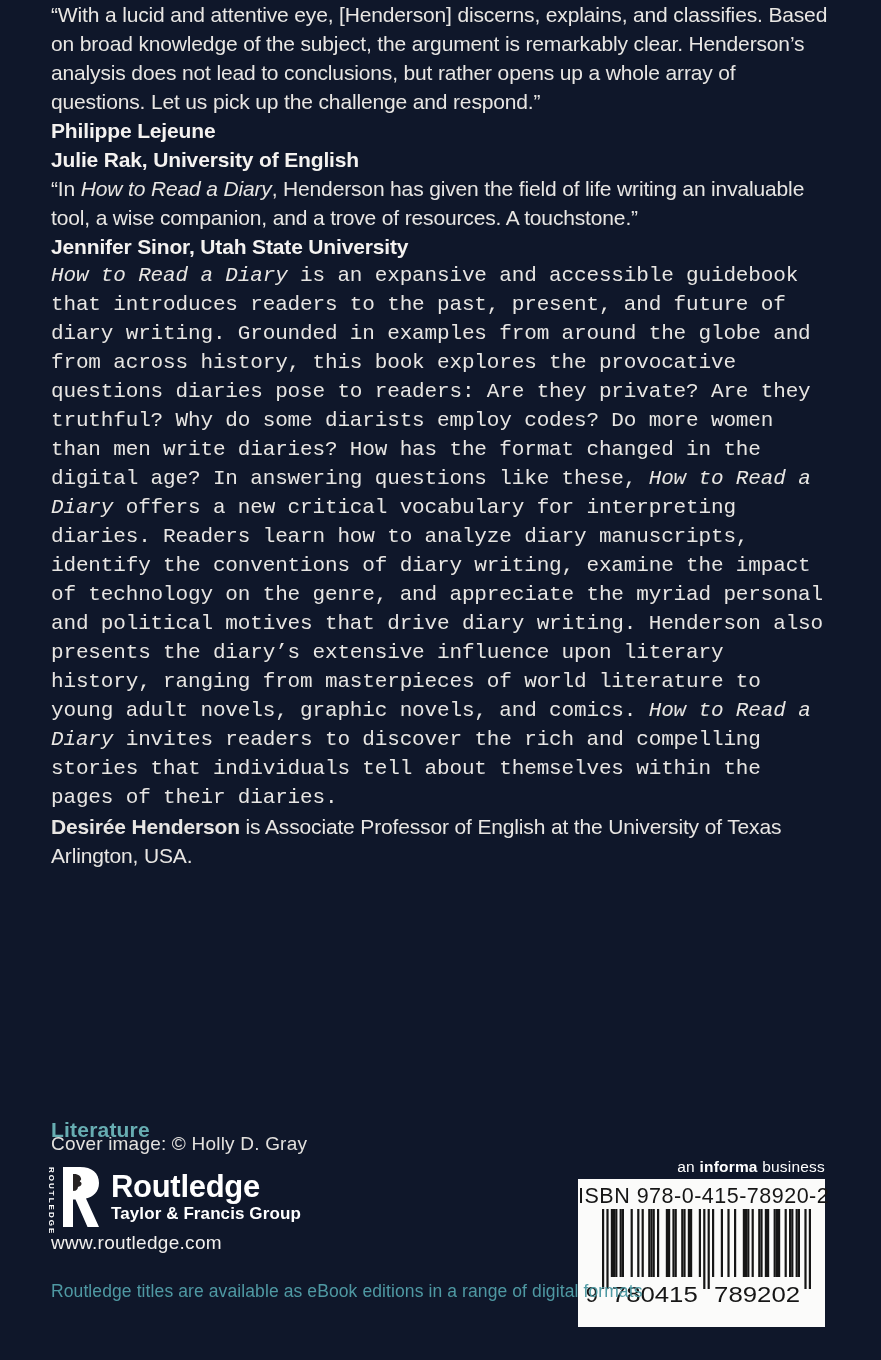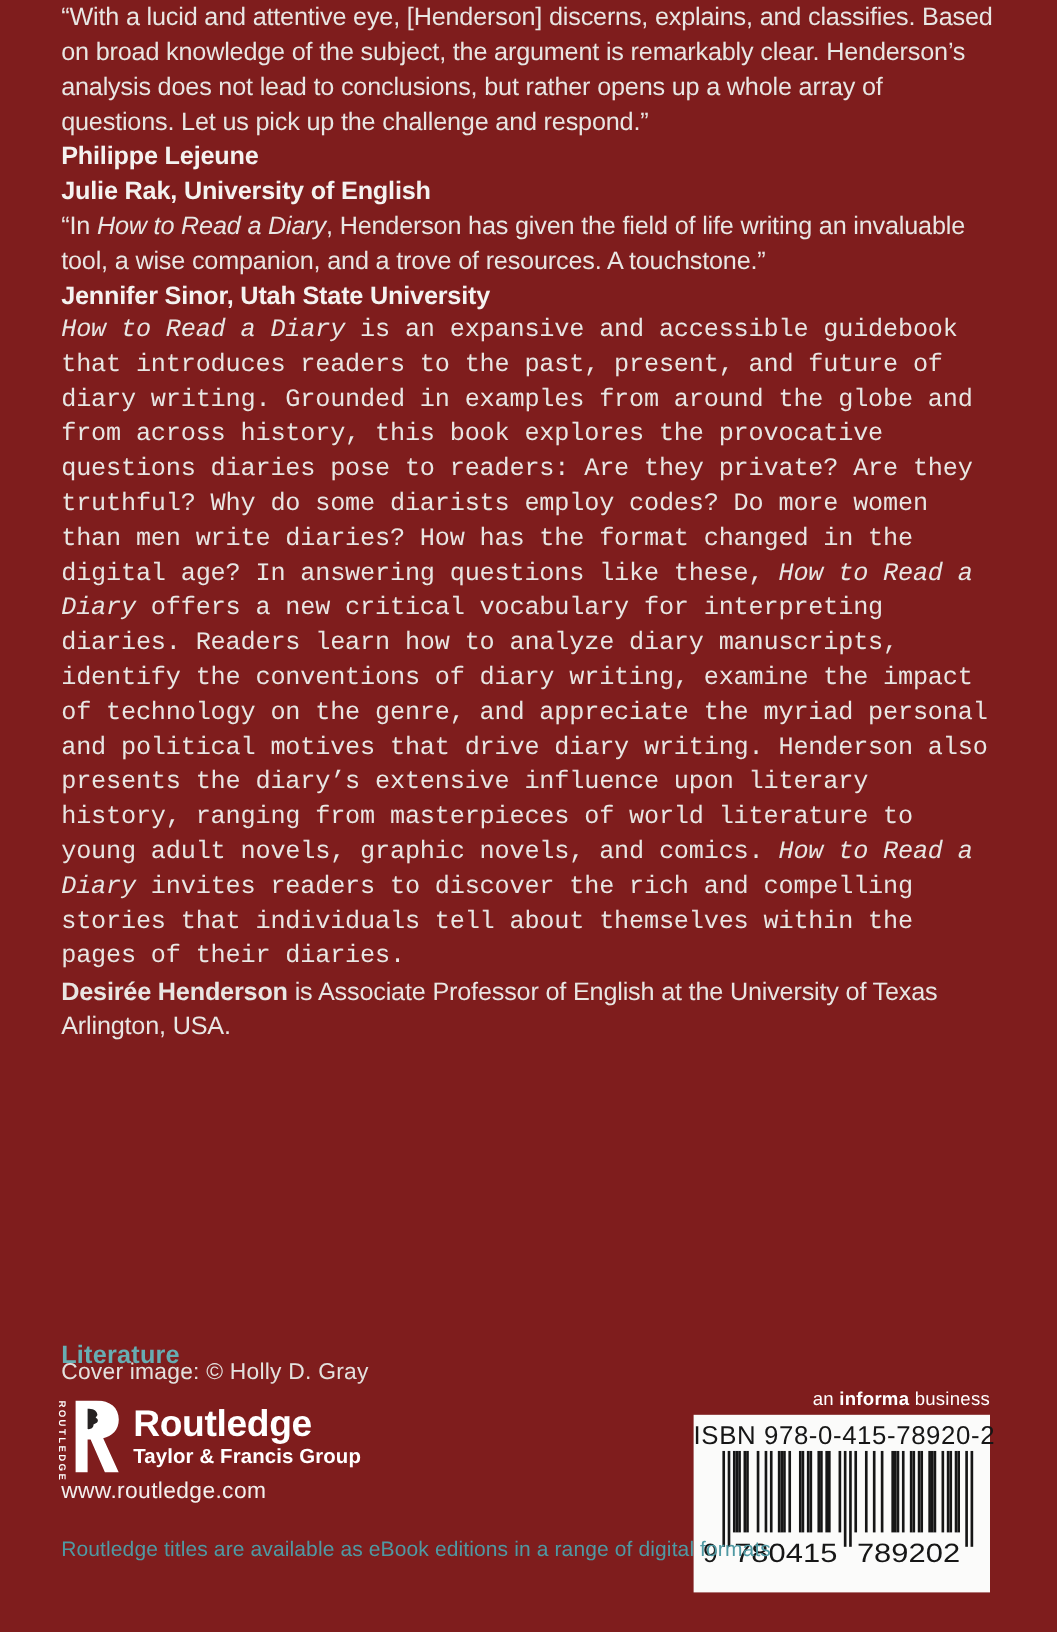--- a/index.html
+++ b/index.html
@@ -1,19 +1,19 @@
 <!DOCTYPE html>
 <html><head>
 <meta charset="utf-8">
 <style>
   html,body{margin:0;padding:0;background:#0d0c0c;}
   .cover{
     position:relative;
     width:881px;height:1360px;
-    background:#7f1d1d;
+    background:#0f172a;
     overflow:hidden;
     font-family:"Liberation Sans",sans-serif;
     color:#e8e6e3;
   }
   .text-col{
     position:absolute;left:51px;top:0;width:784px;
     font-size:21px;line-height:29px;letter-spacing:-0.15px;
   }
   .text-col p{margin:0;}
   .quote-text{color:#e8e6e3;}

